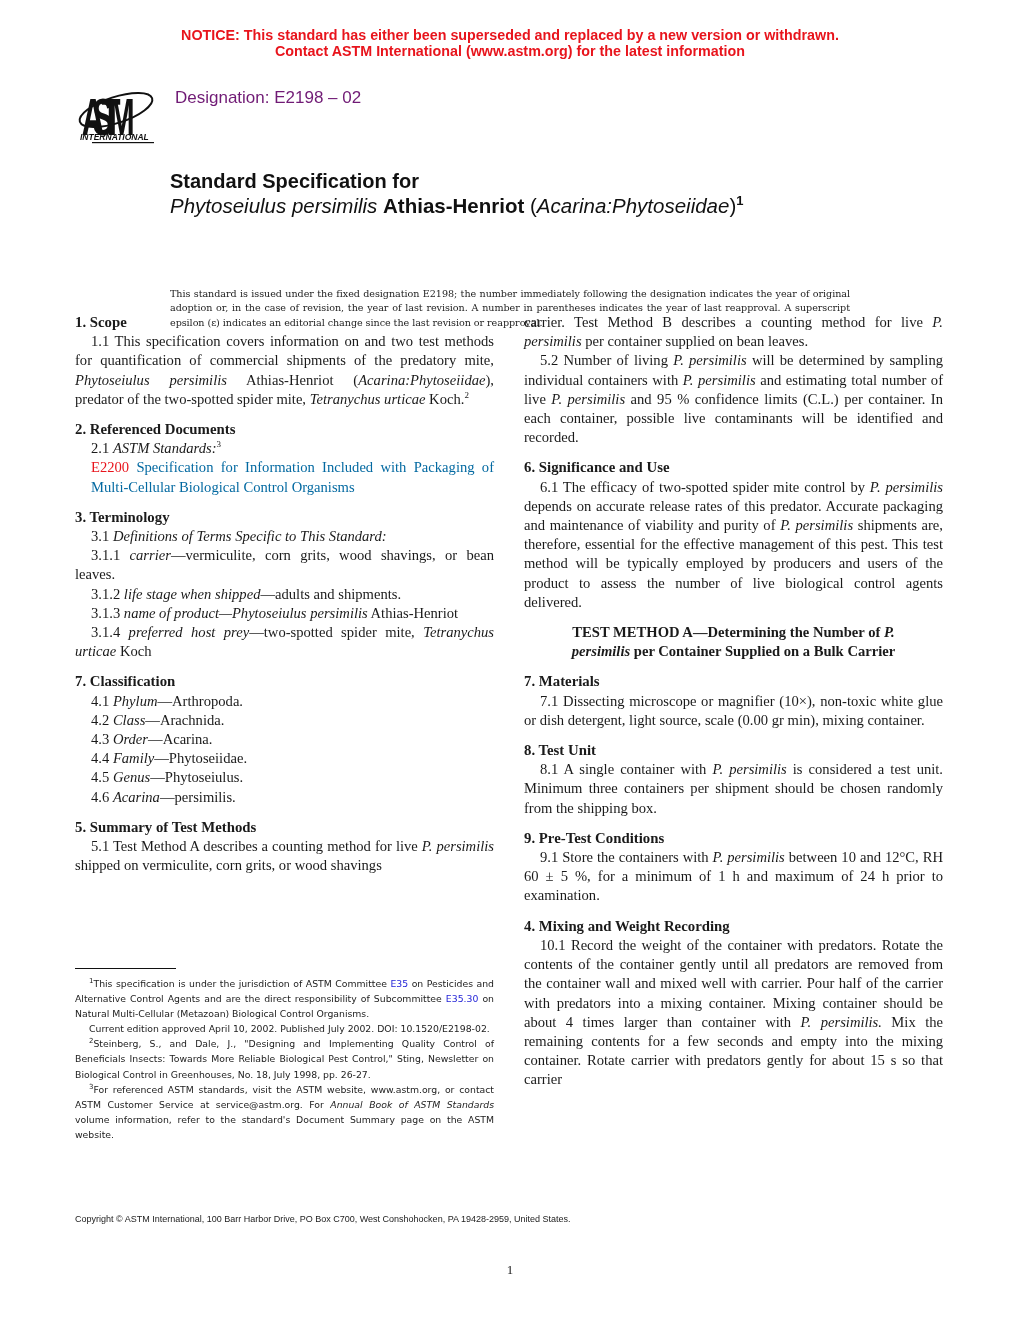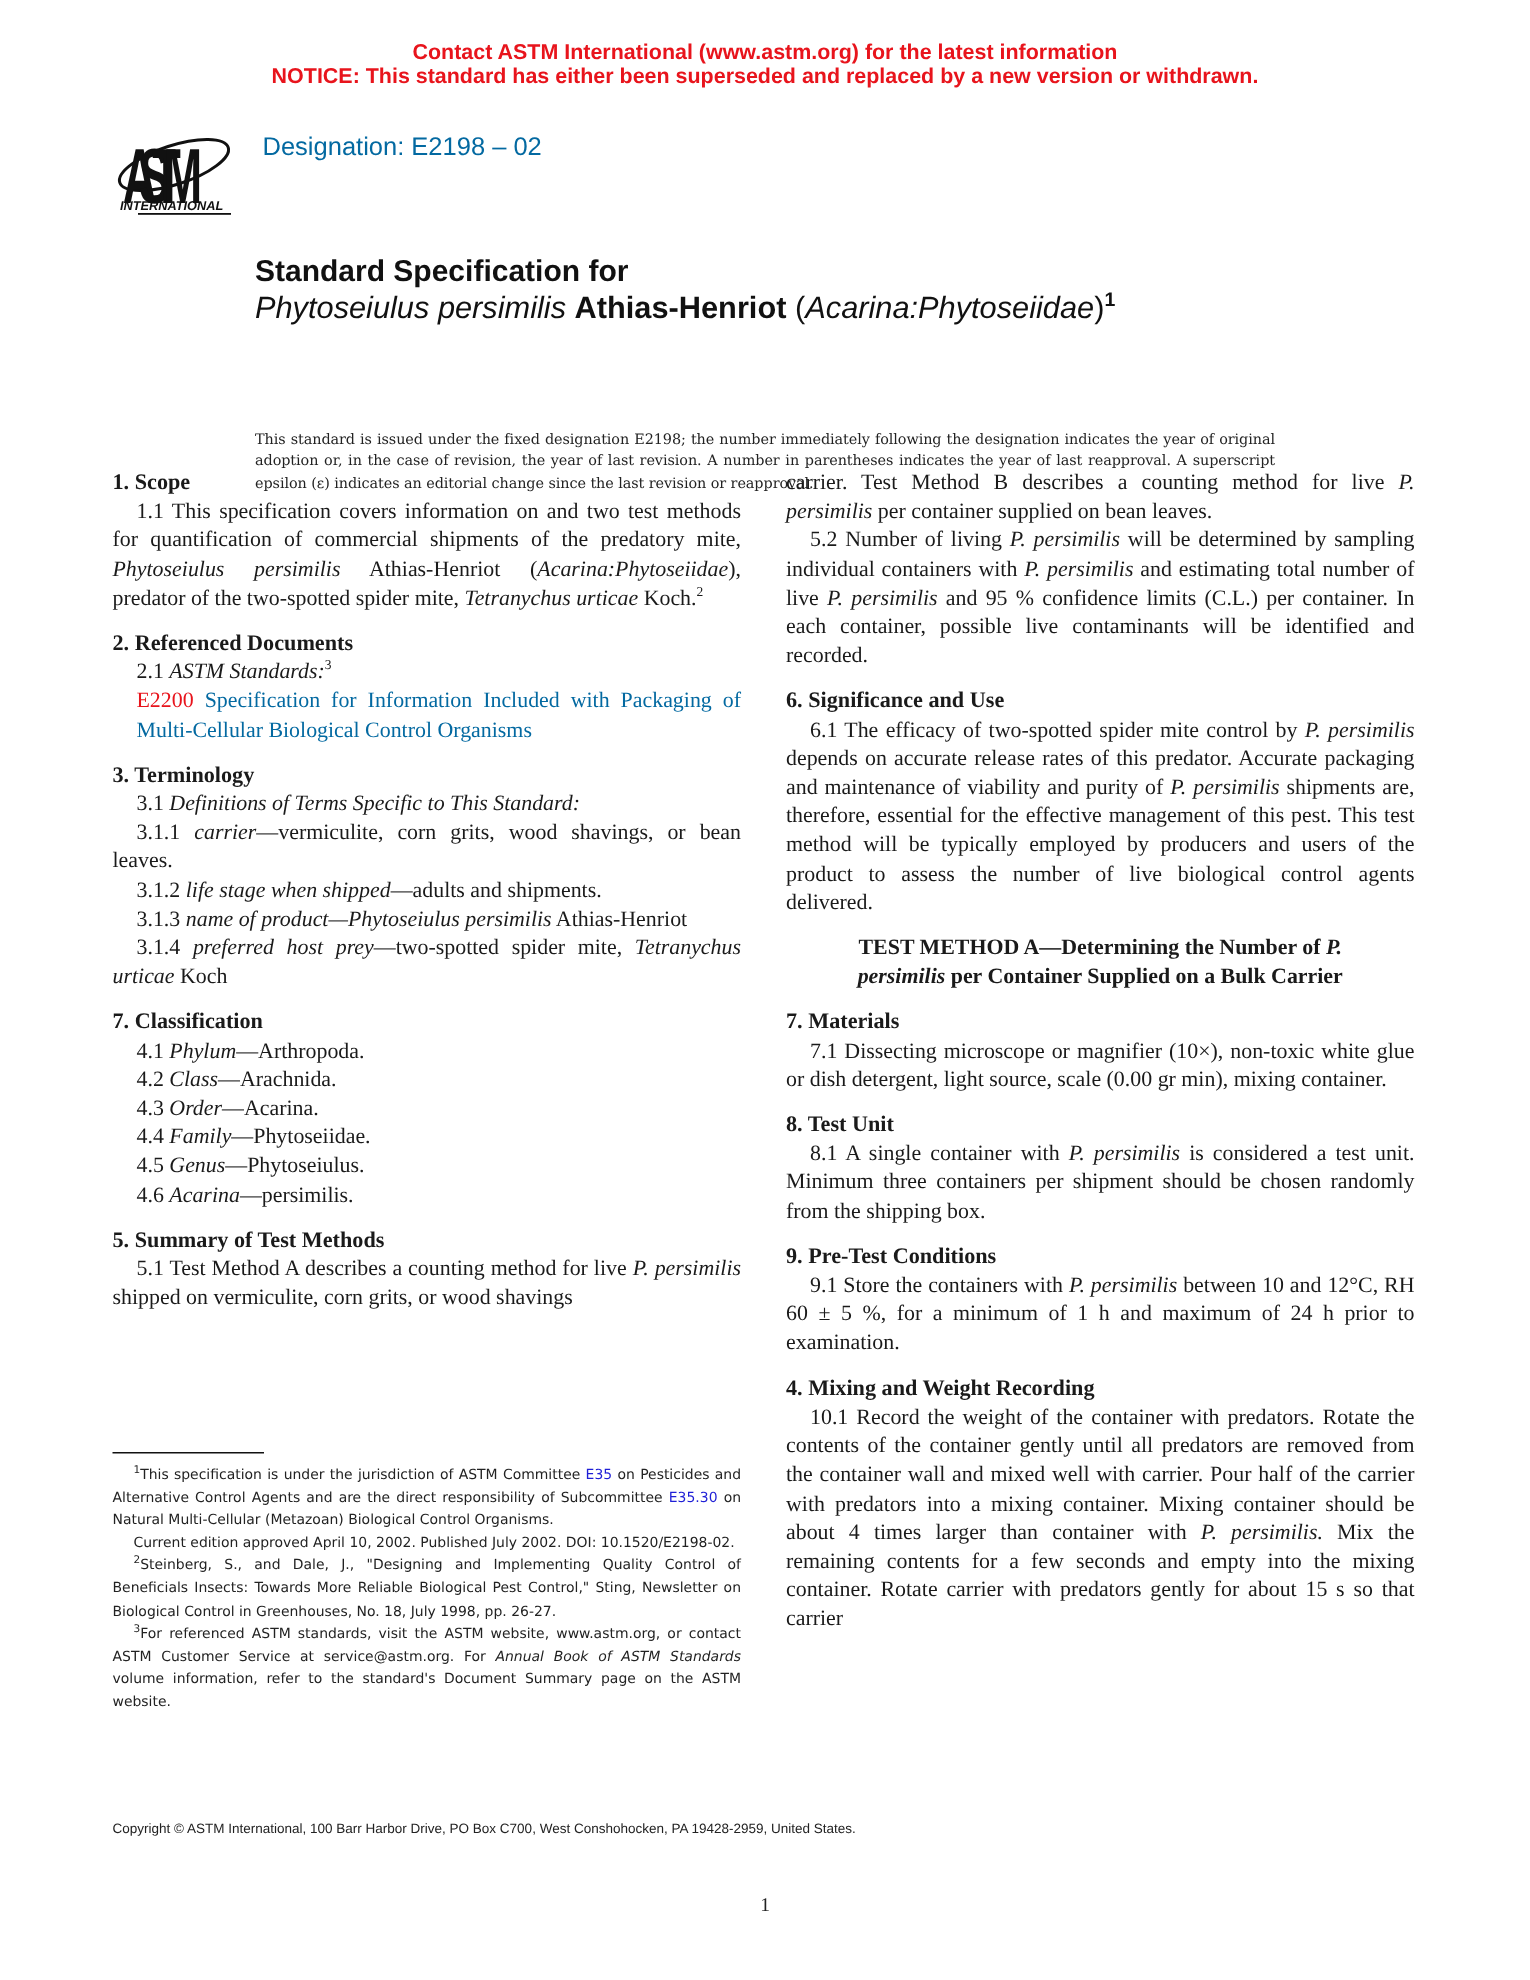--- a/index.html
+++ b/index.html
@@ -1,21 +1,21 @@
 <!DOCTYPE html>
 <html><head>
 <meta charset="utf-8">
 <style>
   html, body { margin: 0; padding: 0; background: #ffffff; }
   body { width: 1020px; height: 1320px; position: relative; overflow: hidden; color: #1a1a1a; }
   .notice { position: absolute; top: 27px; left: 0; width: 1020px; text-align: center;
     font-family: "Liberation Sans", sans-serif; font-weight: bold; color: #e8141c; font-size: 14.3px; line-height: 16px; }
   .logo { position: absolute; left: 74px; top: 78px; width: 90px; height: 72px; }
   .designation { position: absolute; left: 175px; top: 88px; font-family: "Liberation Sans", sans-serif;
-    font-size: 17px; color: #0369a1; }
+    font-size: 17px; color: #701a75; }
   .title-block { position: absolute; left: 170px; top: 169px; font-family: "Liberation Sans", sans-serif; color: #111; }
   .title-1 { font-weight: bold; font-size: 20px; line-height: 24px; }
   .title-2 { font-size: 20.5px; line-height: 26px; }
   .title-2 i { font-style: italic; }
   .title-2 b { font-weight: bold; }
   .title-2 sup { font-size: 13px; font-weight: bold; vertical-align: 8px; line-height: 0; }
   .preamble { position: absolute; left: 170px; top: 246px; width: 680px; font-family: "DejaVu Serif", serif;
     font-size: 9.6px; line-height: 14.3px; color: #222; text-align: justify; letter-spacing: -0.05px; margin-top: 41px; }
   .col { position: absolute; font-family: "Liberation Serif", serif; font-size: 14.6px; line-height: 19.2px; color: #1a1a1a; }
   .col-left { left: 75px; top: 313px; width: 419px; }
@@ -37,22 +37,22 @@
   .footnotes sup { font-size: 7px; vertical-align: 4px; line-height: 0; }
   .footnotes .lnk { color: #1f1fd6; }
   .footnotes i { font-style: italic; }
   .copyright { position: absolute; left: 75px; top: 1214px; font-family: "Liberation Sans", sans-serif; font-size: 9px; color: #222; }
   .pagenum { position: absolute; left: 0; width: 1020px; top: 1262px; text-align: center; font-family: "Liberation Serif", serif; font-size: 13px; color: #222; }
 </style>
 </head>
 <body>
 
 <div class="notice">
+  <div>NOTICE: This standard has either been superseded and replaced by a new version or withdrawn.</div>
   <div>Contact ASTM International (www.astm.org) for the latest information</div>
-  <div>NOTICE: This standard has either been superseded and replaced by a new version or withdrawn.</div>
 </div>
 
 <svg class="logo" viewBox="0 0 90 72">
   <ellipse cx="42" cy="32" rx="38" ry="13" fill="none" stroke="#111" stroke-width="2" transform="rotate(-18 42 32)"></ellipse>
   <text x="10" y="44" font-family="Liberation Sans, sans-serif" font-weight="bold" font-size="40" fill="#111" transform="scale(0.78 1.3)" textLength="68">ASTM</text>
   <rect x="18" y="64" width="62" height="1.2" fill="#111"></rect>
   <text x="6" y="62" font-family="Liberation Sans, sans-serif" font-weight="bold" font-style="italic" font-size="8.5" fill="#111">INTERNATIONAL</text>
 </svg>
 
 <div class="designation">Designation: E2198 – 02</div>

